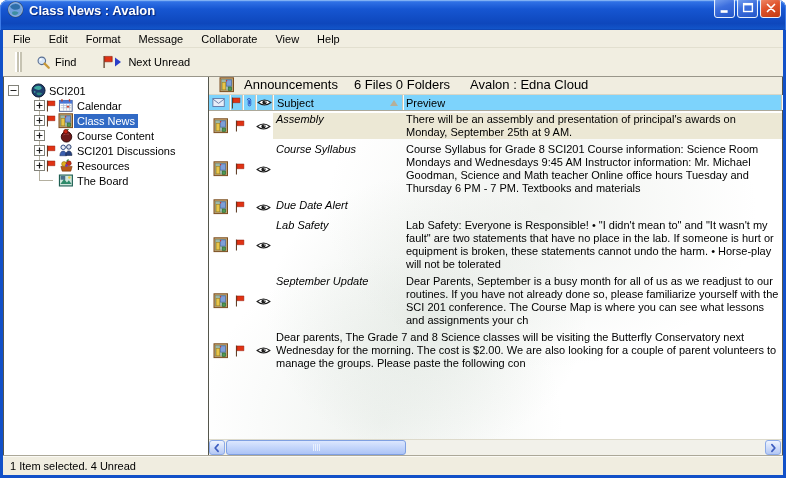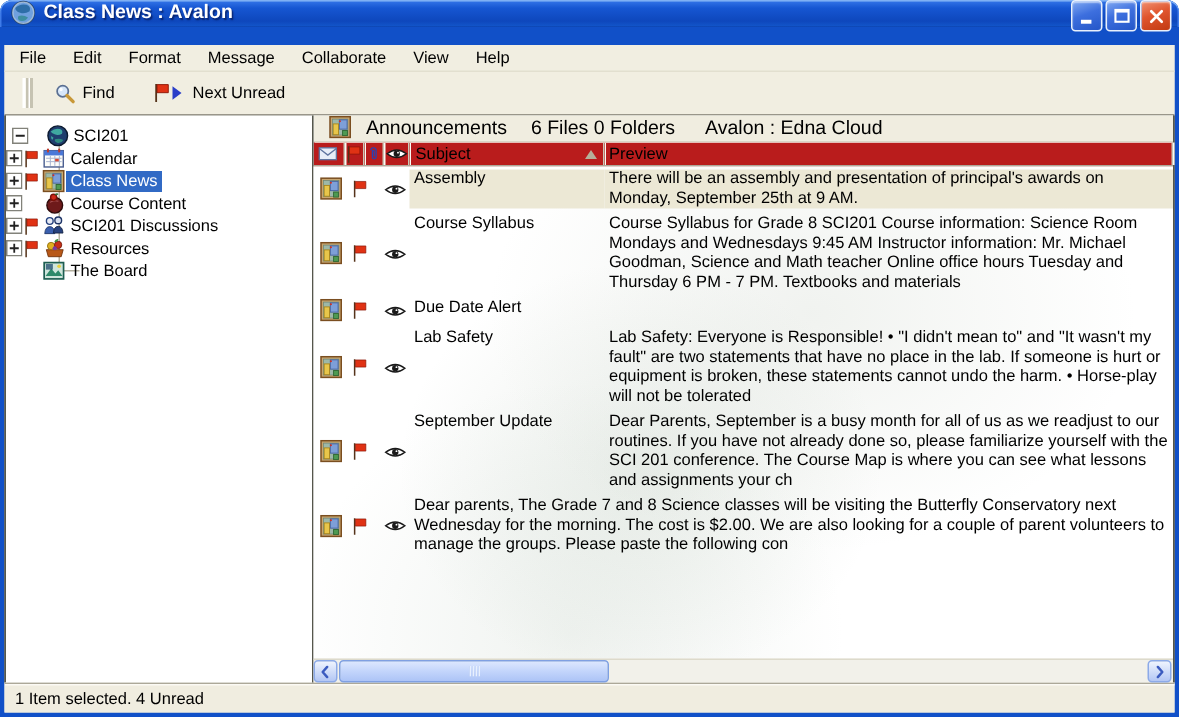--- a/index.html
+++ b/index.html
@@ -1,19 +1,19 @@
 <!DOCTYPE html>
 <html><head>
 <meta charset="utf-8">
 <style>
   html,body{margin:0;padding:0;background:#fff;}
   *{box-sizing:border-box;font-family:"Liberation Sans","DejaVu Sans",sans-serif;}
   .window{position:relative;width:786px;height:478px;background:#1150C8;border-radius:8px 8px 0 0;overflow:hidden;}
   
-  .titlebar{height:18px;display:flex;align-items:flex-start;padding:0 5px 12px 7px;
+  .titlebar{height:30px;display:flex;align-items:flex-end;padding:0 5px 12px 7px;
     background:linear-gradient(180deg,#5A96F0 0%,#2E6FE4 8%,#1656D2 30%,#0E47BC 78%,#1254C8 96%,#0B3EA8 100%);
     border-radius:8px 8px 0 0;box-shadow:inset 0 1px 0 #7FB0F4, inset 1px 0 0 #3E7BE8, inset -1px 0 0 #3E7BE8;}
   .title-icon{width:17px;height:17px;margin-right:5px;flex:0 0 auto;}
   .title-text{color:#fff;font-size:13px;font-weight:bold;text-shadow:1px 1px 1px rgba(5,25,90,.8);flex:1;white-space:nowrap;}
   .win-btn{width:21px;height:21px;margin-left:2px;border-radius:3px;border:1px solid #E8F0FC;display:flex;align-items:center;justify-content:center;flex:0 0 auto;}
   .win-btn.minmax{background:linear-gradient(160deg,#7FA8F2 0%,#3D6FDE 45%,#2456C8 100%);box-shadow:inset 0 1px 1px rgba(255,255,255,.55);}
   .win-btn.close{background:linear-gradient(160deg,#F09070 0%,#E0552E 45%,#C23A12 100%);box-shadow:inset 0 1px 1px rgba(255,255,255,.5);}
   
   .window-body{position:absolute;top:30px;left:3px;right:3px;bottom:3px;background:#F1EEE1;display:flex;flex-direction:column;}
   .menubar{height:18px;display:flex;align-items:stretch;background:#F1EEE1;border-bottom:1px solid #E2DFCF;font-size:11px;padding-left:1px;}
@@ -23,54 +23,54 @@
     box-shadow:inset 2px 0 0 #C6C3B2, inset -2px 0 0 #fff;}
   .tool-btn{display:flex;align-items:center;gap:4px;padding:2px 6px;font-size:11px;color:#000;cursor:default;}
   .tool-btn + .tool-btn{margin-left:14px;}
   .tool-icon{display:flex;align-items:center;}
   
   .client{flex:1;display:flex;min-height:0;border-left:1px solid #55564C;border-right:1px solid #55564C;background:#55564C;}
   .tree-panel{width:205px;background:#fff;border-right:1px solid #55564C;position:relative;overflow:hidden;}
   .tree{position:relative;padding-top:6px;font-size:11px;}
   .tree-row{height:15px;display:flex;align-items:center;white-space:nowrap;position:relative;z-index:2;}
   .tree-row.root{padding-left:4px;}
-  .tree-row.child{text-align:center;}
+  .tree-row.child{padding-left:30px;text-align:center;}
   .expander{width:11px;height:11px;flex:0 0 auto;display:flex;}
   .spacer11{width:11px;flex:0 0 auto;}
   .flag-slot{width:11px;flex:0 0 auto;display:flex;align-items:center;margin-left:1px;}
   .tree-icon{width:16px;height:15px;flex:0 0 auto;display:flex;align-items:center;justify-content:center;margin-left:1px;}
   .root-gap{width:10px;flex:0 0 auto;}
   .tree-label{padding:1px 3px;color:#000;}
   .tree-label.selected{background:#316AC5;color:#fff;}
   .connector{position:absolute;background:none;border-left:1px solid #B4B0A0;width:0;z-index:1;}
   .connector.h{border-left:none;border-top:1px solid #B4B0A0;height:0;}
   
   .list-panel{flex:1;min-width:0;display:flex;flex-direction:column;background:#fff;}
   .info-bar{height:18px;flex:0 0 auto;background:#F0EDE0;border-bottom:1px solid #D9D6C6;display:flex;align-items:flex-start;font-size:13px;padding-left:10px;}
   .info-icon{width:16px;height:15px;display:flex;margin-right:9px;}
   .info-bar .folder{margin-right:16px;}
   .info-bar .counts{margin-right:20px;}
-  .col-header{height:16px;flex:0 0 auto;display:flex;background:#b91c1c;border-bottom:1px solid #ACA899;font-size:11px;}
+  .col-header{height:16px;flex:0 0 auto;display:flex;background:#7dd3fc;border-bottom:1px solid #ACA899;font-size:11px;}
   .hcell{display:flex;align-items:center;justify-content:center;border-right:1px solid #CBC7B6;box-shadow:1px 0 0 #FBFAF4;flex:0 0 auto;}
   .hcell.c-env{width:21px;} .hcell.c-flag{width:13px;} .hcell.c-clip{width:13px;} .hcell.c-eye{width:17px;}
   .hcell.c-subject{width:130px;justify-content:space-between;padding:0 4px 0 4px;}
   .hcell.c-preview{flex:1 1 auto;justify-content:flex-start;padding-left:3px;border-right:1px solid #CBC7B6;}
   .sort-asc{width:0;height:0;border-left:4px solid transparent;border-right:4px solid transparent;border-bottom:6px solid #B6AF99;}
   .rows{flex:1;min-height:0;overflow:hidden;position:relative;
     background:
       radial-gradient(230px 200px at 38% 62%, rgba(158,178,158,.20), rgba(158,178,158,0) 70%),
       radial-gradient(300px 220px at 58% 30%, rgba(188,198,184,.22), rgba(188,198,184,0) 72%),
       radial-gradient(260px 240px at 30% 95%, rgba(170,188,172,.18), rgba(170,188,172,0) 70%),
       #fff;}
   .msg-row{display:flex;align-items:stretch;font-size:11px;line-height:13px;padding:2px 0;}
   .cell{flex:0 0 auto;}
   .icon-c{width:24px;display:flex;align-items:center;justify-content:center;}
   .flag-c{width:20px;display:flex;align-items:center;justify-content:flex-start;padding-left:2px;}
   .eye-c{width:20px;display:flex;align-items:center;justify-content:center;}
-  .subject{width:130px;padding:0 3px;color:#000;}
+  .subject{width:130px;padding:0 3px;color:#000;font-style:italic;}
   .preview{flex:1 1 auto;min-width:0;padding:0 3px;color:#000;}
   .msg-row.selected .subject,.msg-row.selected .preview{background:#ECE8D5;}
   
   .hscroll{height:16px;flex:0 0 auto;position:relative;background:#F2F1EA;border-top:1px solid #DDDACB;}
   .sbtn{position:absolute;top:0;width:16px;height:15px;border-radius:3px;border:1px solid #8CAAE8;
     background:linear-gradient(180deg,#EFF4FE 0%,#CBD9F8 60%,#B4C7F4 100%);display:flex;align-items:center;justify-content:center;}
   .sbtn.left{left:0;} .sbtn.right{right:1px;}
   .sthumb{position:absolute;left:17px;top:0;width:180px;height:15px;border-radius:3px;border:1px solid #7FA0E2;
     background:linear-gradient(180deg,#DCE7FE 0%,#C3D5FB 50%,#ADC4F6 100%);display:flex;align-items:center;justify-content:center;gap:1px;}
   .sthumb i{display:block;width:1px;height:7px;background:#8FAEEA;border-right:1px solid #E8F0FE;}

